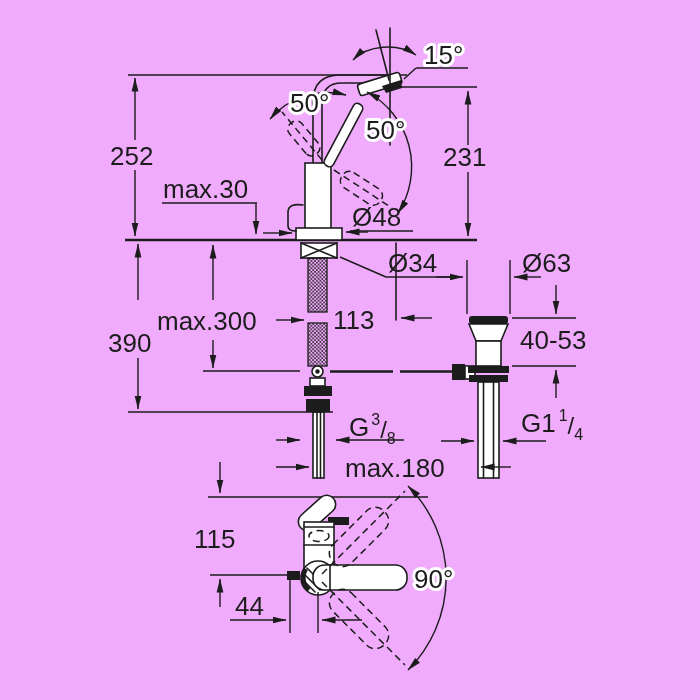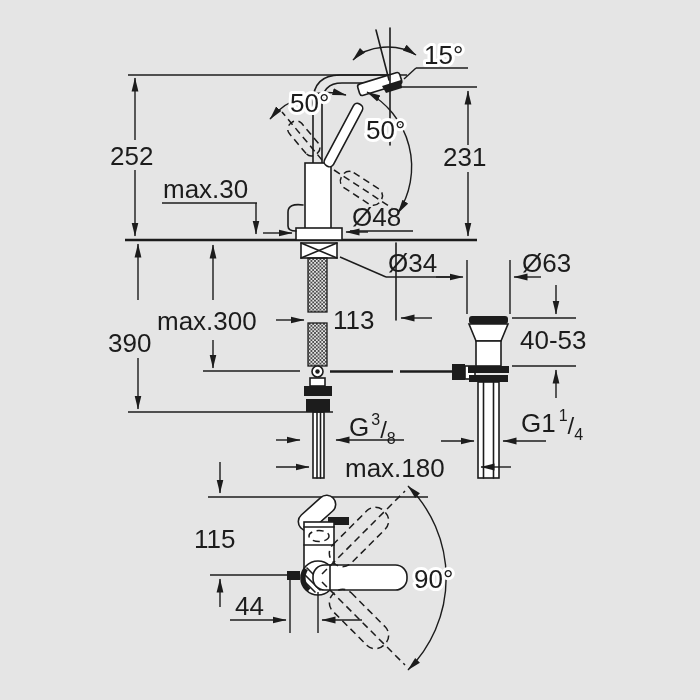--- a/index.html
+++ b/index.html
@@ -1,16 +1,16 @@
 <!DOCTYPE html>
 <html><head>
 <meta charset="utf-8">
 <style>
   html,body{margin:0;padding:0;background:#ffffff;}
-  .stage{width:700px;height:700px;background:#e5e5e5;position:relative;font-family:"Liberation Sans",sans-serif;}
+  .stage{width:700px;height:700px;background:#f0abfc;position:relative;font-family:"Liberation Sans",sans-serif;}
   svg{display:block;}
   svg text{font-family:"Liberation Sans",sans-serif;fill:#1c1c1c;font-size:26px;}
   .halo{paint-order:stroke;stroke:#ffffff;stroke-width:6px;stroke-linejoin:round;}
   .ln{stroke:#1c1c1c;stroke-width:1.6;fill:none;stroke-linecap:round;}
   .dim{stroke:#1c1c1c;stroke-width:1.4;fill:none;}
   .thick{stroke:#1c1c1c;stroke-width:2.3;fill:none;}
   .dash{stroke:#1c1c1c;stroke-width:1.5;fill:none;stroke-dasharray:7 4.5;}
   .solidfill{fill:#1c1c1c;stroke:none;}
   .wfill{fill:#ffffff;stroke:#1c1c1c;stroke-width:1.6;}
 </style>

